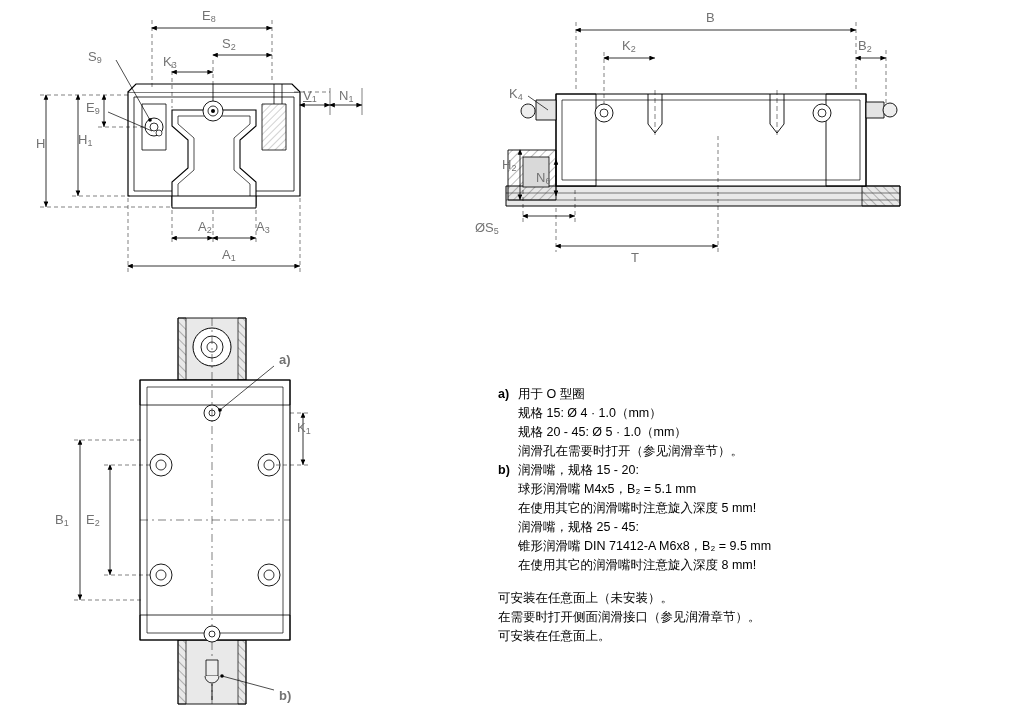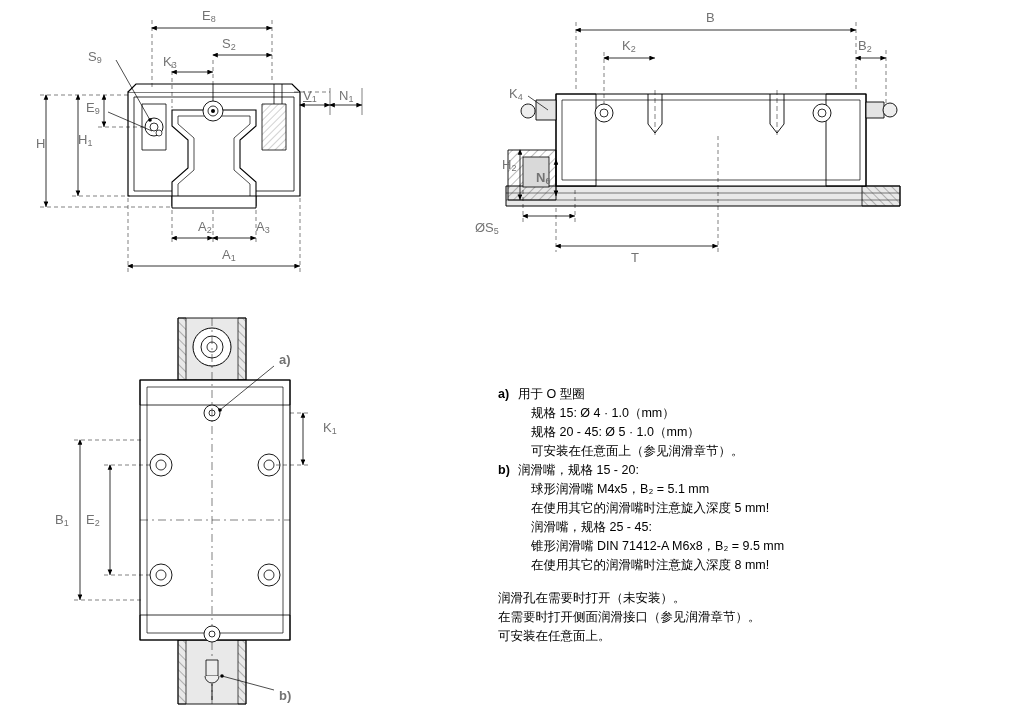--- a/index.html
+++ b/index.html
@@ -4,21 +4,21 @@
 <style>
   html,body{margin:0;padding:0;background:#ffffff;}
   body{width:1035px;height:712px;position:relative;font-family:"Liberation Sans",sans-serif;color:#000;overflow:hidden;}
   .stage{position:relative;width:1035px;height:712px;}
   svg.tech{position:absolute;left:0;top:0;width:1035px;height:712px;}
   .lbl{position:absolute;font-size:13px;color:#737373;white-space:nowrap;}
   .lbl sub{font-size:9px;vertical-align:-2px;}
   .notes{position:absolute;left:498px;top:385px;width:520px;font-size:12.5px;line-height:19px;color:#000;}
   .notes .row{display:flex;}
   .notes .mk{width:20px;font-weight:bold;flex:none;}
-  .notes .ind{margin-left:33px;}
+  .notes .ind{margin-left:20px;}
   .notes .blk{margin-top:14px;}
   .bold{font-weight:bold;}
 </style>
 </head>
 <body>
 
 <div class="stage">
 
   <svg class="tech" viewBox="0 0 1035 712">
     <defs>
@@ -238,47 +238,47 @@
   <div class="lbl" style="left:36px;top:136px;">H</div>
   <div class="lbl" style="left:198px;top:219px;">A<sub>2</sub></div>
   <div class="lbl" style="left:256px;top:219px;">A<sub>3</sub></div>
   <div class="lbl" style="left:222px;top:247px;">A<sub>1</sub></div>
 
   <div class="lbl" style="left:706px;top:10px;">B</div>
   <div class="lbl" style="left:622px;top:38px;">K<sub>2</sub></div>
   <div class="lbl" style="left:858px;top:38px;">B<sub>2</sub></div>
   <div class="lbl" style="left:509px;top:86px;">K<sub>4</sub></div>
   <div class="lbl" style="left:502px;top:157px;">H<sub>2</sub></div>
-  <div class="lbl" style="left:536px;top:170px;font-weight:bold;">N<sub>6</sub></div>
+  <div class="lbl" style="left:536px;top:170px;">N<sub>6</sub></div>
   <div class="lbl" style="left:475px;top:220px;">ØS<sub>5</sub></div>
   <div class="lbl" style="left:631px;top:250px;">T</div>
 
   <div class="lbl bold" style="left:279px;top:352px;">a)</div>
-  <div class="lbl" style="left:323px;top:420px;">K<sub>1</sub></div>
+  <div class="lbl" style="left:297px;top:420px;">K<sub>1</sub></div>
   <div class="lbl" style="left:55px;top:512px;">B<sub>1</sub></div>
   <div class="lbl" style="left:86px;top:512px;">E<sub>2</sub></div>
   <div class="lbl bold" style="left:279px;top:688px;">b)</div>
 
   <div class="notes">
     <div class="row">
       <div class="mk">a)</div>
       <div>用于 O 型圈</div>
     </div>
     <div class="ind">规格 15: Ø 4 · 1.0（mm）</div>
     <div class="ind">规格 20 - 45: Ø 5 · 1.0（mm）</div>
-    <div class="ind">可安装在任意面上（参见润滑章节）。</div>
+    <div class="ind">润滑孔在需要时打开（参见润滑章节）。</div>
 
     <div class="row">
       <div class="mk">b)</div>
       <div>润滑嘴，规格 15 - 20:</div>
     </div>
     <div class="ind">球形润滑嘴 M4x5，B₂ = 5.1 mm</div>
     <div class="ind">在使用其它的润滑嘴时注意旋入深度 5 mm!</div>
     <div class="ind">润滑嘴，规格 25 - 45:</div>
     <div class="ind">锥形润滑嘴 DIN 71412-A M6x8，B₂ = 9.5 mm</div>
     <div class="ind">在使用其它的润滑嘴时注意旋入深度 8 mm!</div>
 
-    <div class="blk">润滑孔在需要时打开（未安装）。</div>
+    <div class="blk">可安装在任意面上（未安装）。</div>
     <div>在需要时打开侧面润滑接口（参见润滑章节）。</div>
     <div>可安装在任意面上。</div>
   </div>
 
 </div>
 
 </body></html>

